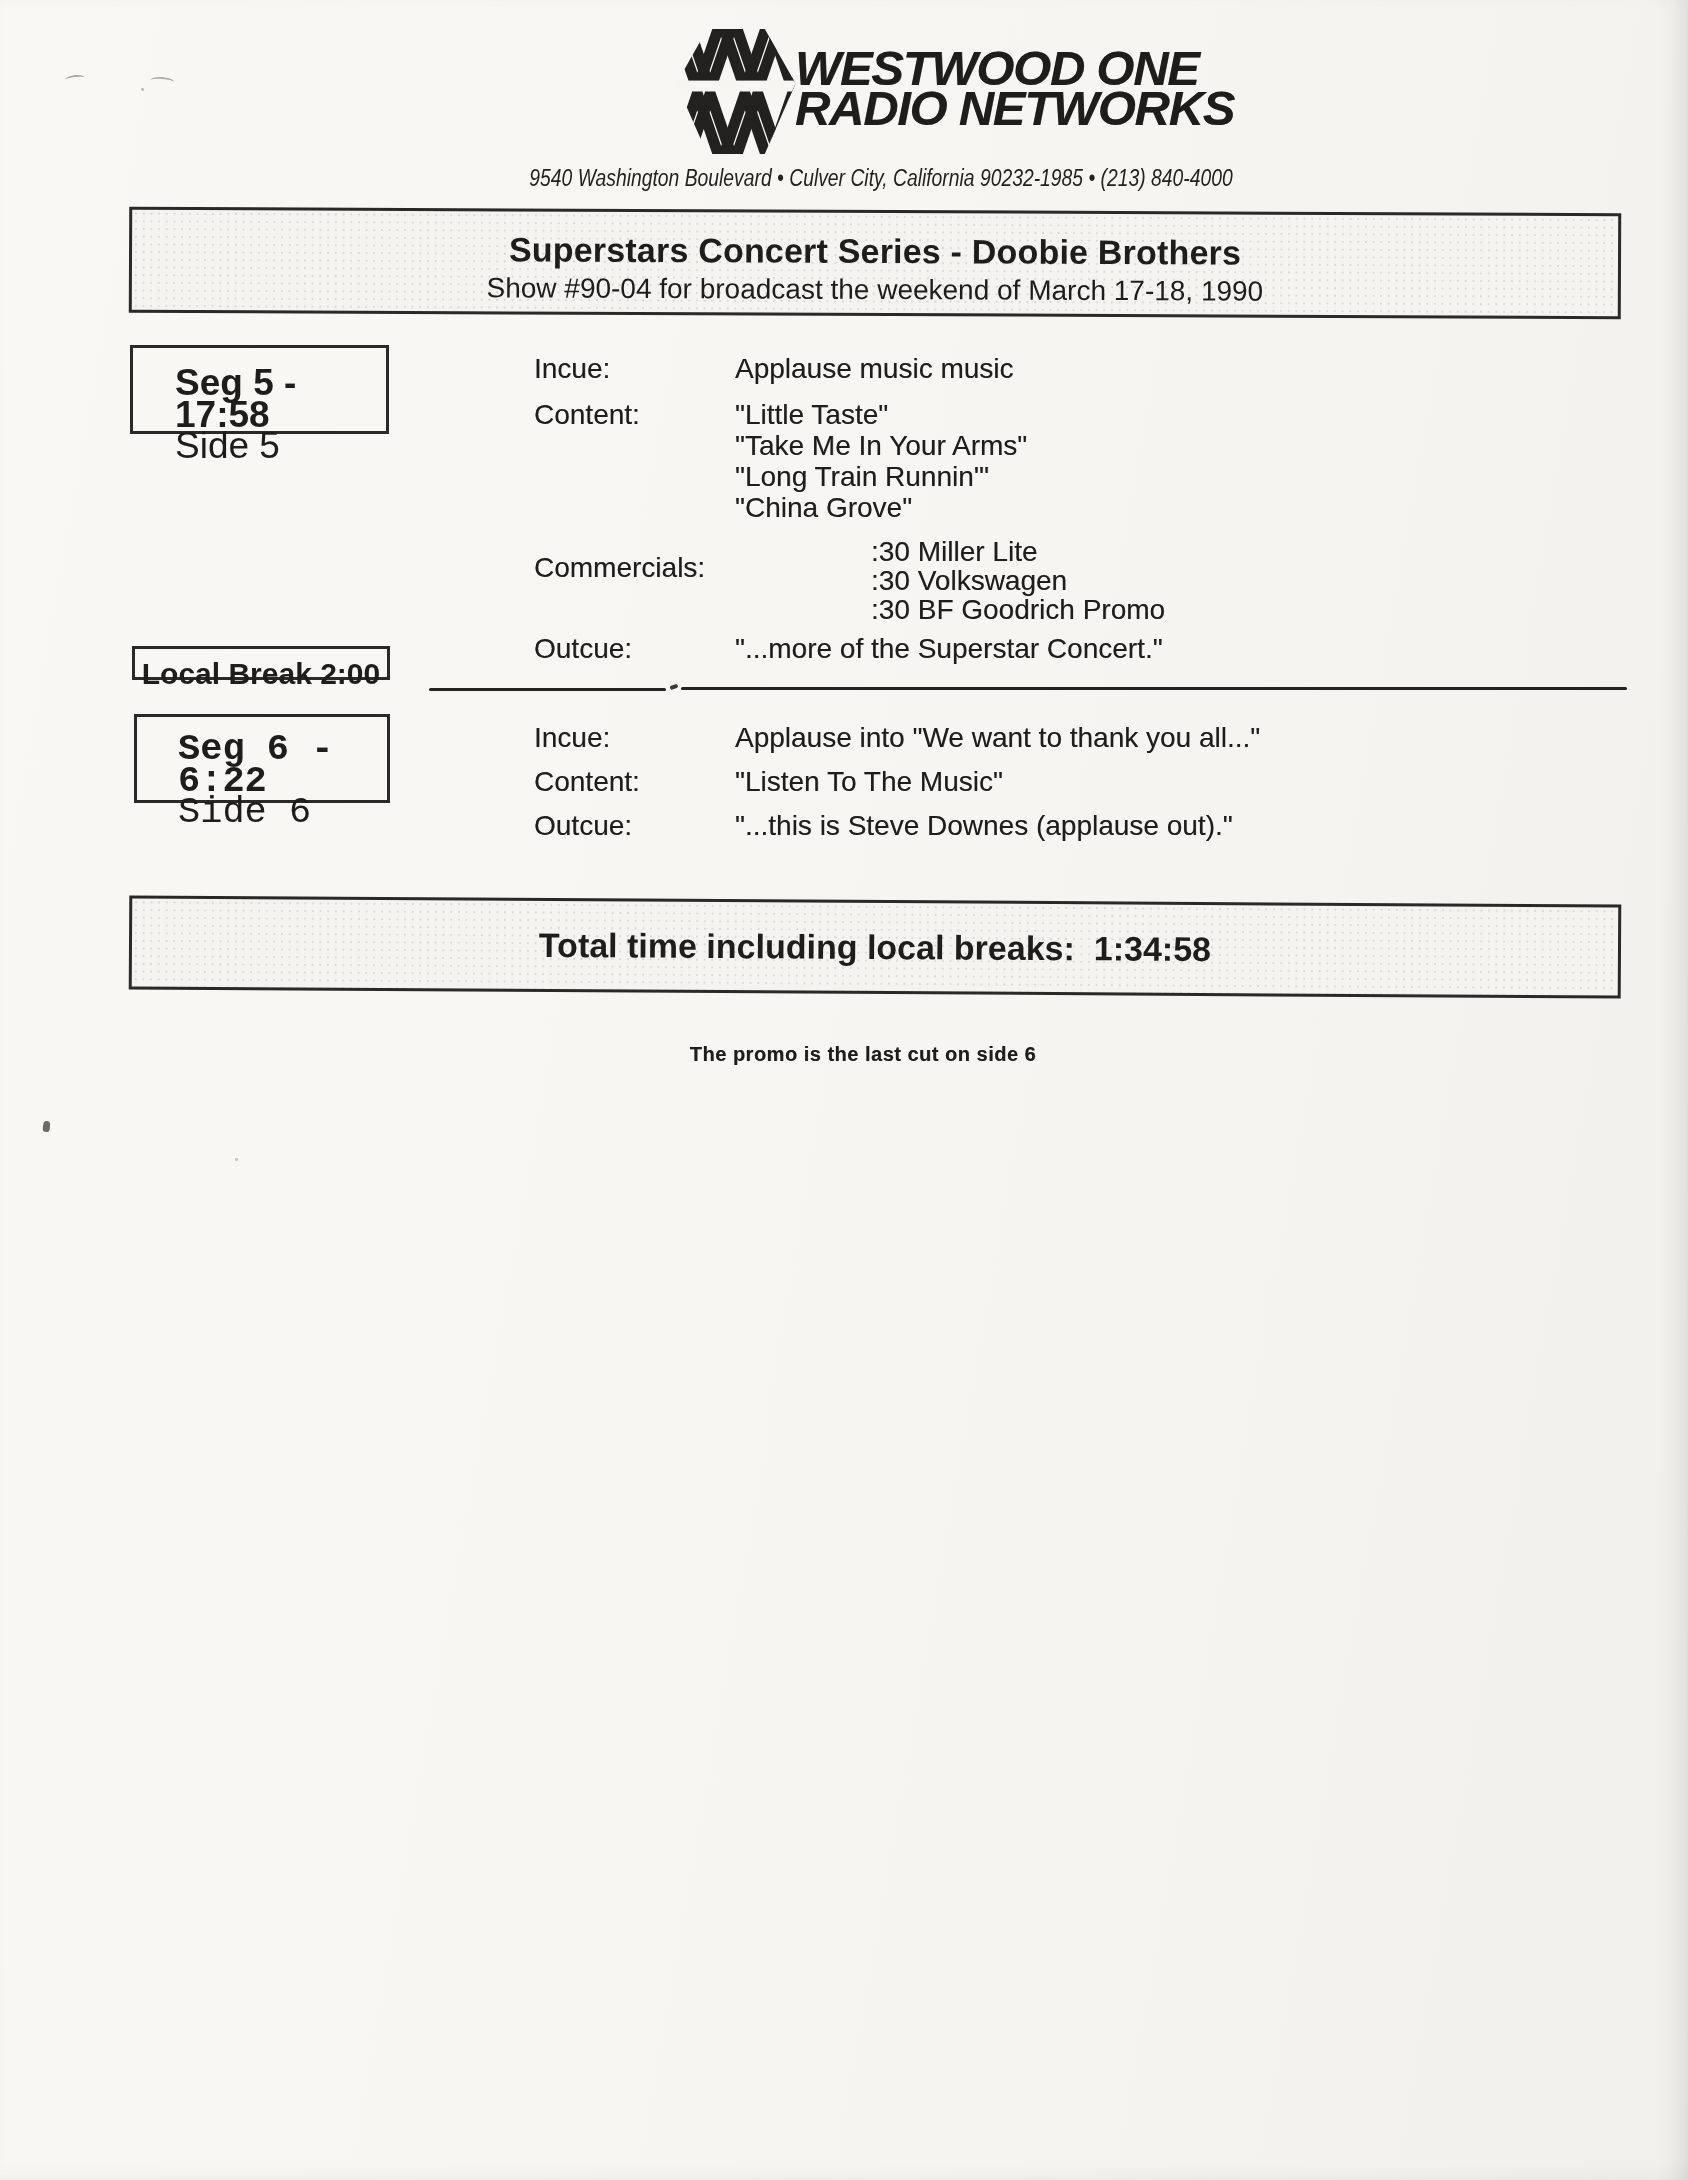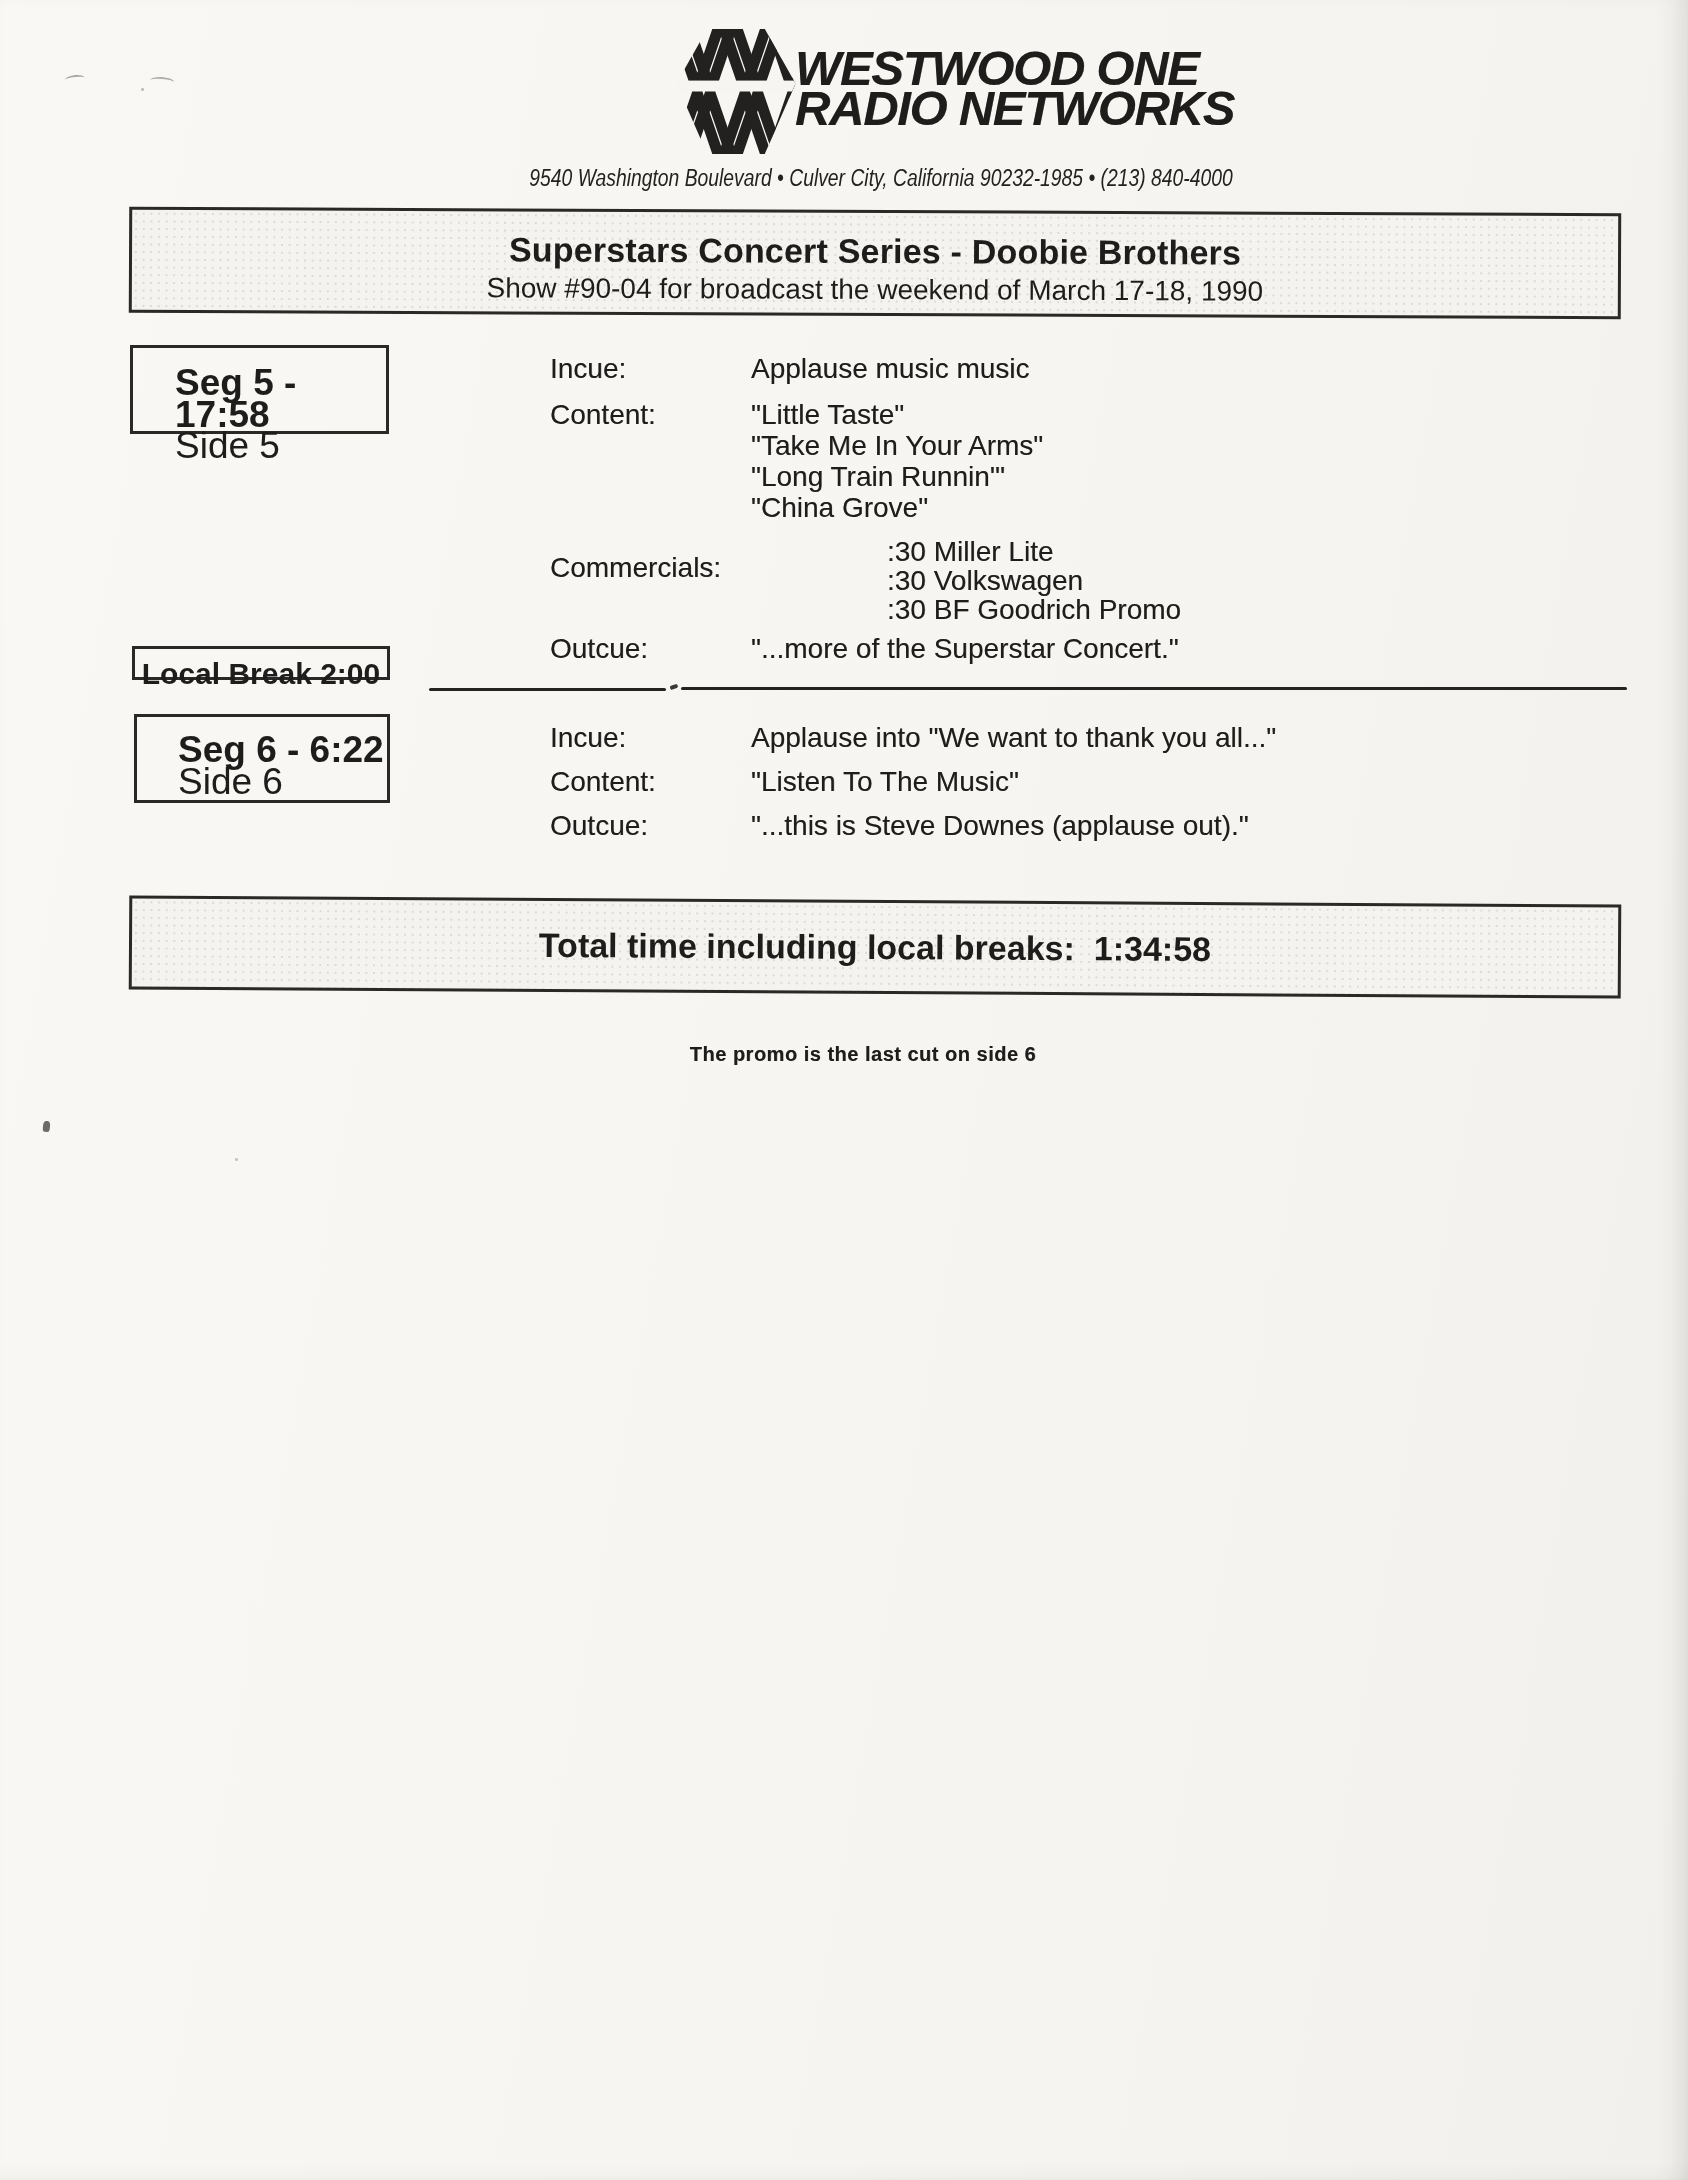--- a/index.html
+++ b/index.html
@@ -49,39 +49,39 @@
   }
   .title-box .title{margin-top:19px;font-size:34px;font-weight:bold;letter-spacing:0.2px;}
   .title-box .subtitle{margin-top:3.4px;font-size:28px;}
 
   .seg-box{
     position:absolute;border:3.4px solid var(--border);
     font-size:37px;line-height:31.5px;
   }
   .seg-box .l1{font-weight:bold;}
   #seg5-box{left:130px;top:345px;width:259px;height:89px;padding:19px 0 0 42px;}
-  #seg6-box{left:134px;top:714px;width:256px;height:89px;padding:17px 0 0 41px;}
+  #seg6-box{left:134px;top:714px;width:256px;height:89px;padding:17px 0 0 41px;font-family:Liberation Mono, monospace;}
 
   .local-break-box{
     position:absolute;left:132px;top:646px;width:258px;height:34px;
     border:3.4px solid var(--border);
     font-size:30px;font-weight:bold;text-align:center;
     padding-top:7.7px;
   }
 
   .total-box{
     position:absolute;left:129px;top:900px;width:1492px;height:94px;
     border:3.4px solid var(--border);
     transform:rotate(.35deg);
     display:flex;justify-content:center;align-items:center;gap:19px;
     font-size:34px;font-weight:bold;
   }
 
   
-  .lbl,.val{position:absolute;font-size:28px;white-space:nowrap;text-shadow:0.3px 0.3px 0.3px rgba(30,29,27,.45);margin-left:16px;}
+  .lbl,.val{position:absolute;font-size:28px;white-space:nowrap;text-shadow:0.3px 0.3px 0.3px rgba(30,29,27,.45);}
   .stack{line-height:31px;}
   #incue5-l{left:534px;top:353px;}   #incue5-v{left:735px;top:353px;}
   #content5-l{left:534px;top:399px;} #content5-v{left:735px;top:399px;}
   #comm5-l{left:534px;top:552px;}    #comm5-v{left:871px;top:537px;line-height:29px;}
   #outcue5-l{left:534px;top:633px;}  #outcue5-v{left:735px;top:633px;}
   #incue6-l{left:534px;top:722px;}   #incue6-v{left:735px;top:722px;}
   #content6-l{left:534px;top:766px;} #content6-v{left:735px;top:766px;}
   #outcue6-l{left:534px;top:810px;}  #outcue6-v{left:735px;top:810px;}
 
   

